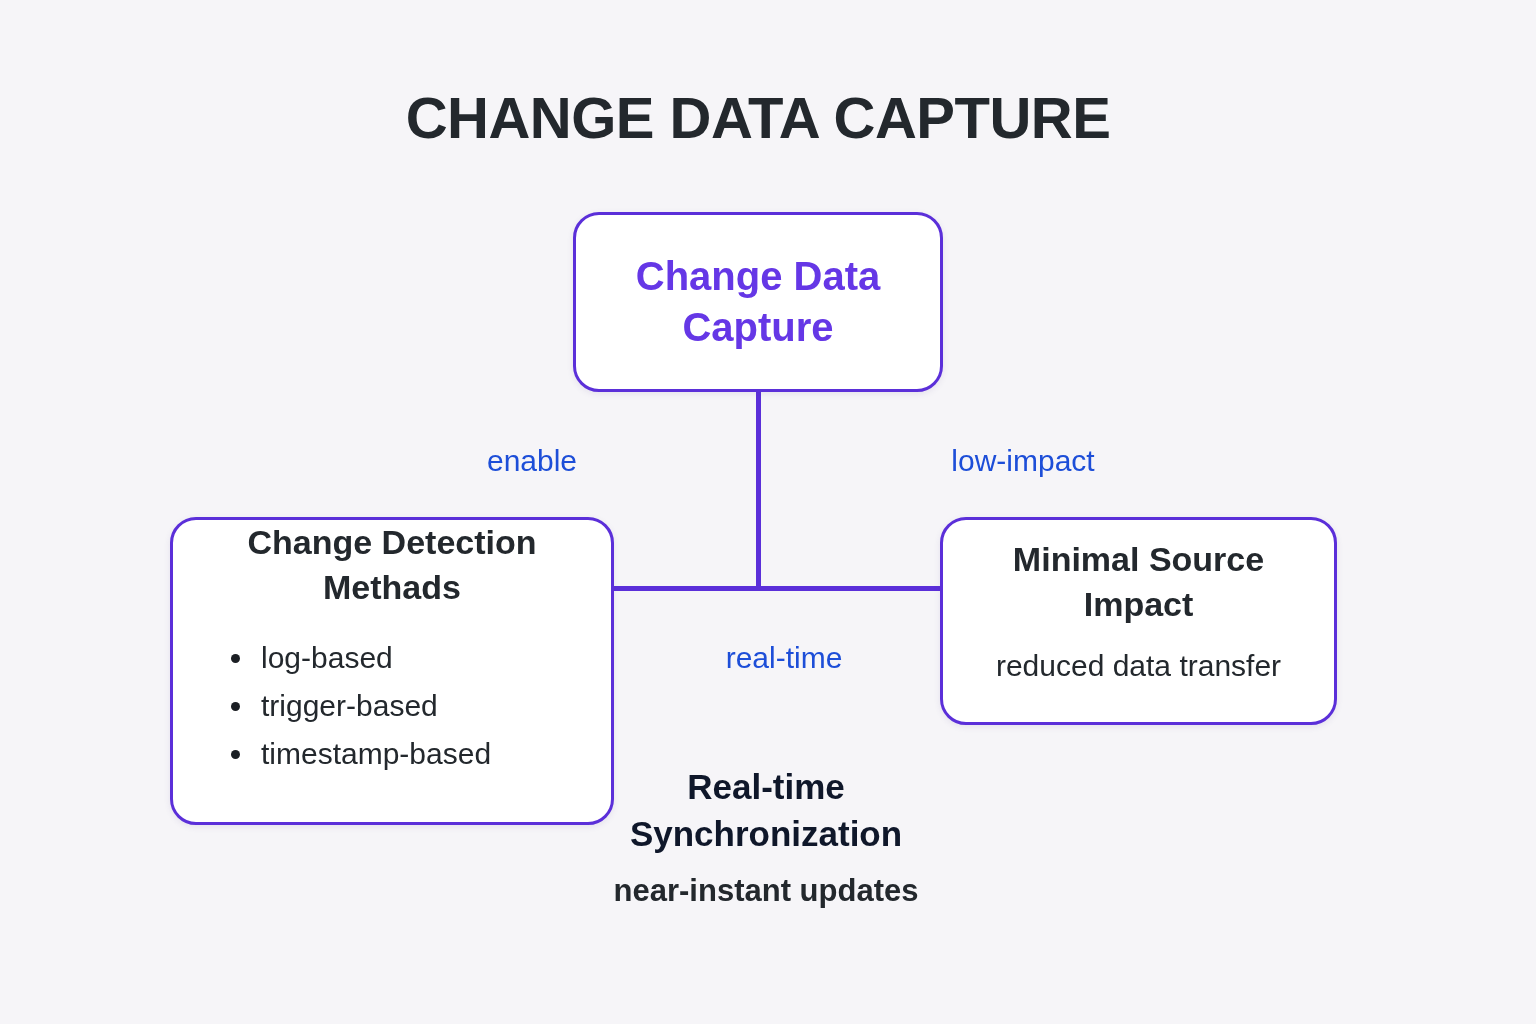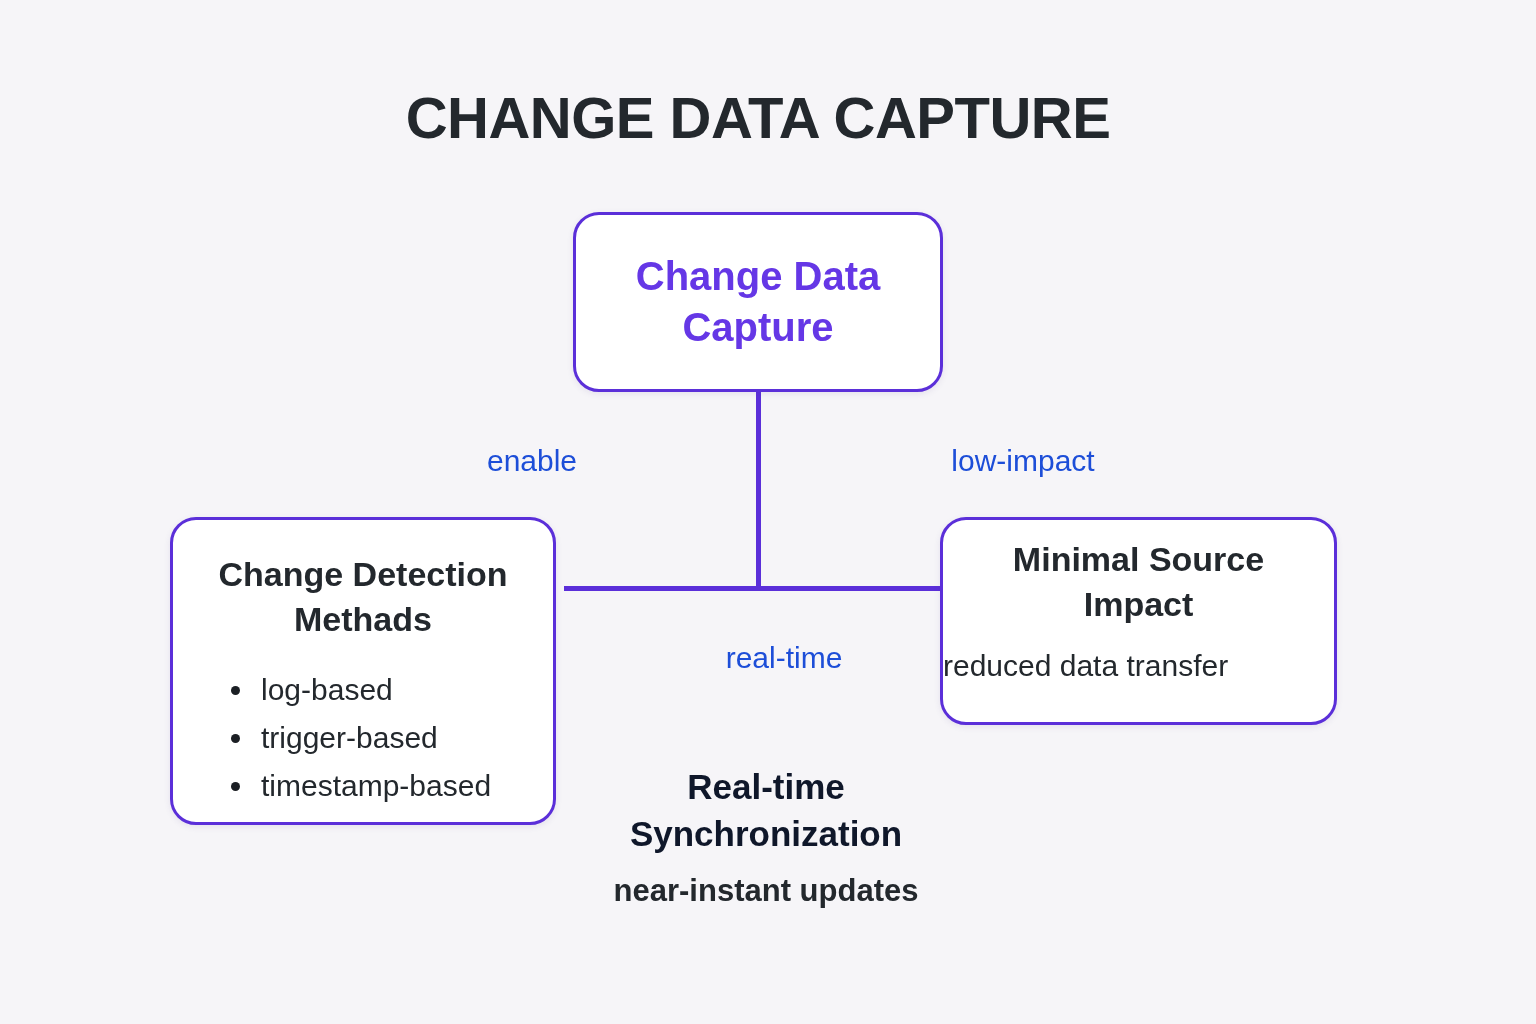--- a/index.html
+++ b/index.html
@@ -50,23 +50,22 @@
   .node-root .node-label {
     font-size: 40px;
     font-weight: bold;
     color: #6537e6;
     line-height: 1.27;
     width: 280px;
   }
   .node-left {
     left: 170px;
     top: 517px;
-    width: 386px;
+    width: 444px;
     height: 308px;
-    padding-top: 32px;
   }
   .node-left .node-title {
     font-size: 34px;
     font-weight: bold;
     color: #23282d;
     line-height: 1.33;
     text-align: center;
     width: 330px;
     margin: 0 auto;
   }
@@ -104,21 +103,21 @@
     font-weight: bold;
     color: #23282d;
     line-height: 1.33;
     text-align: center;
     width: 300px;
     margin: 0 auto;
   }
   .node-right .node-subtitle {
     font-size: 30px;
     color: #23282d;
-    text-align: left;
+    text-align: center;
     margin-top: 22px;
   }
   .edge {
     position: absolute;
     background: #5b2fd9;
   }
   .edge-vertical {
     left: 756px;
     top: 392px;
     width: 4.5px;

